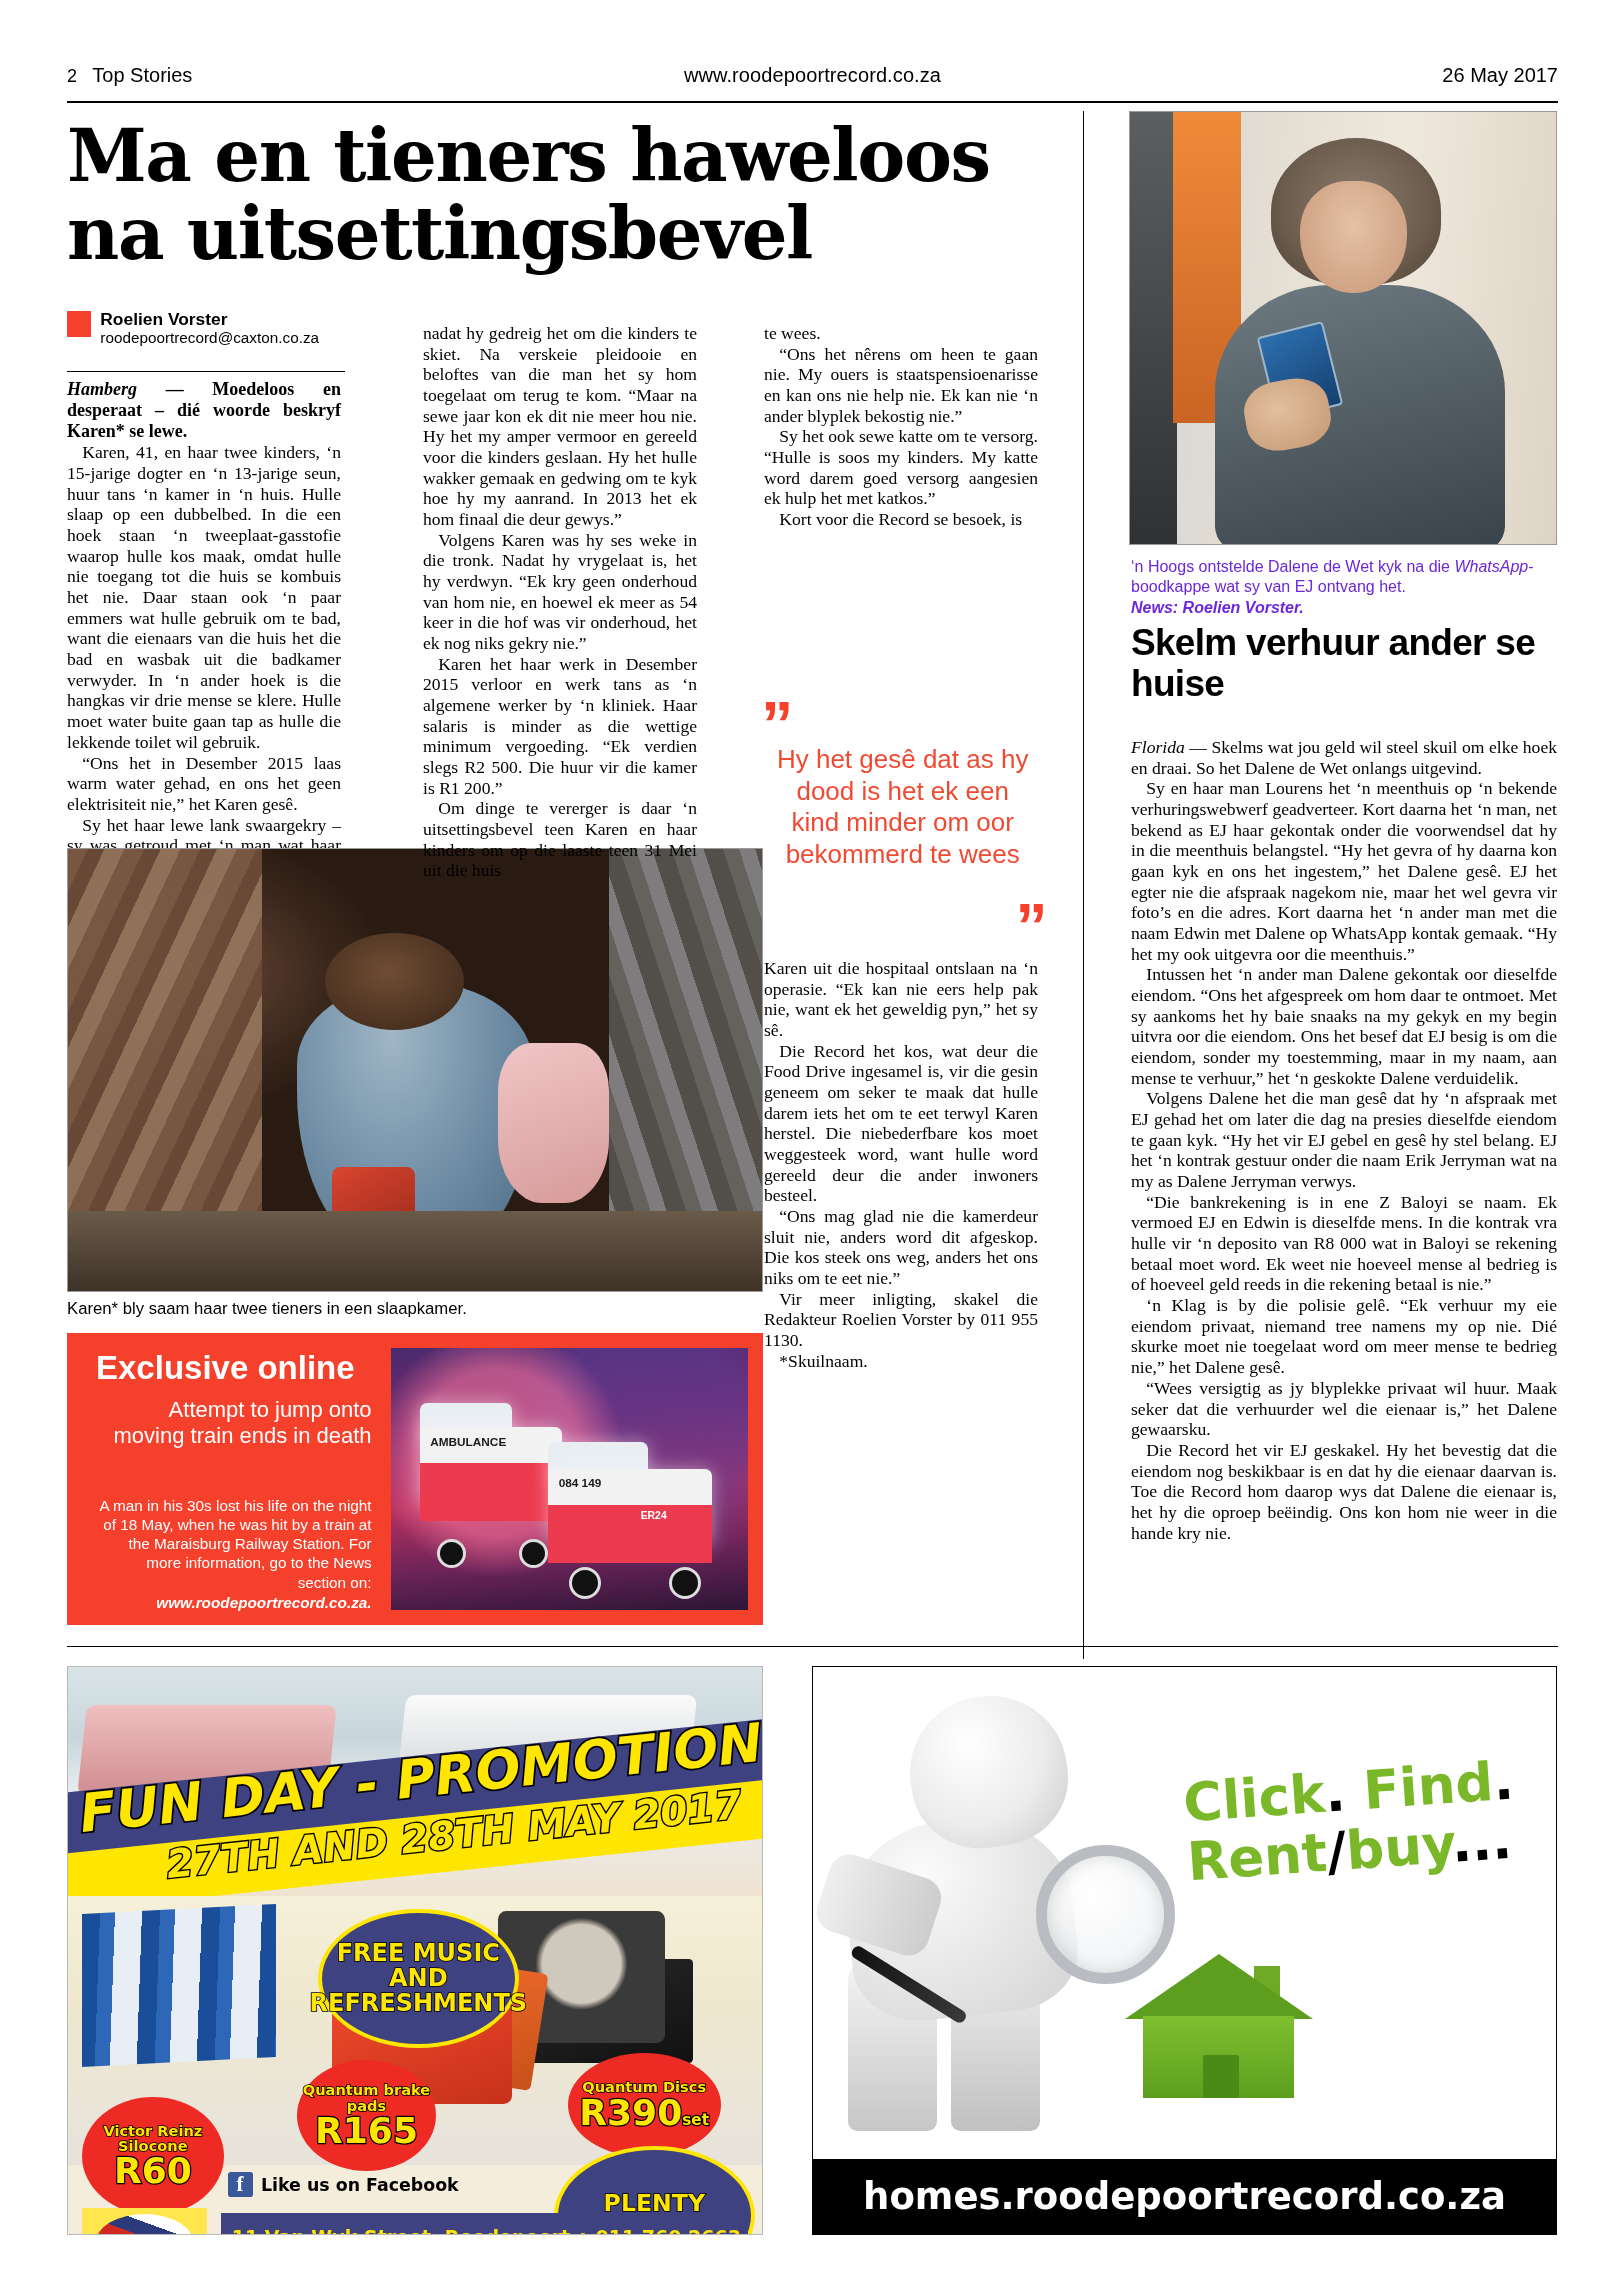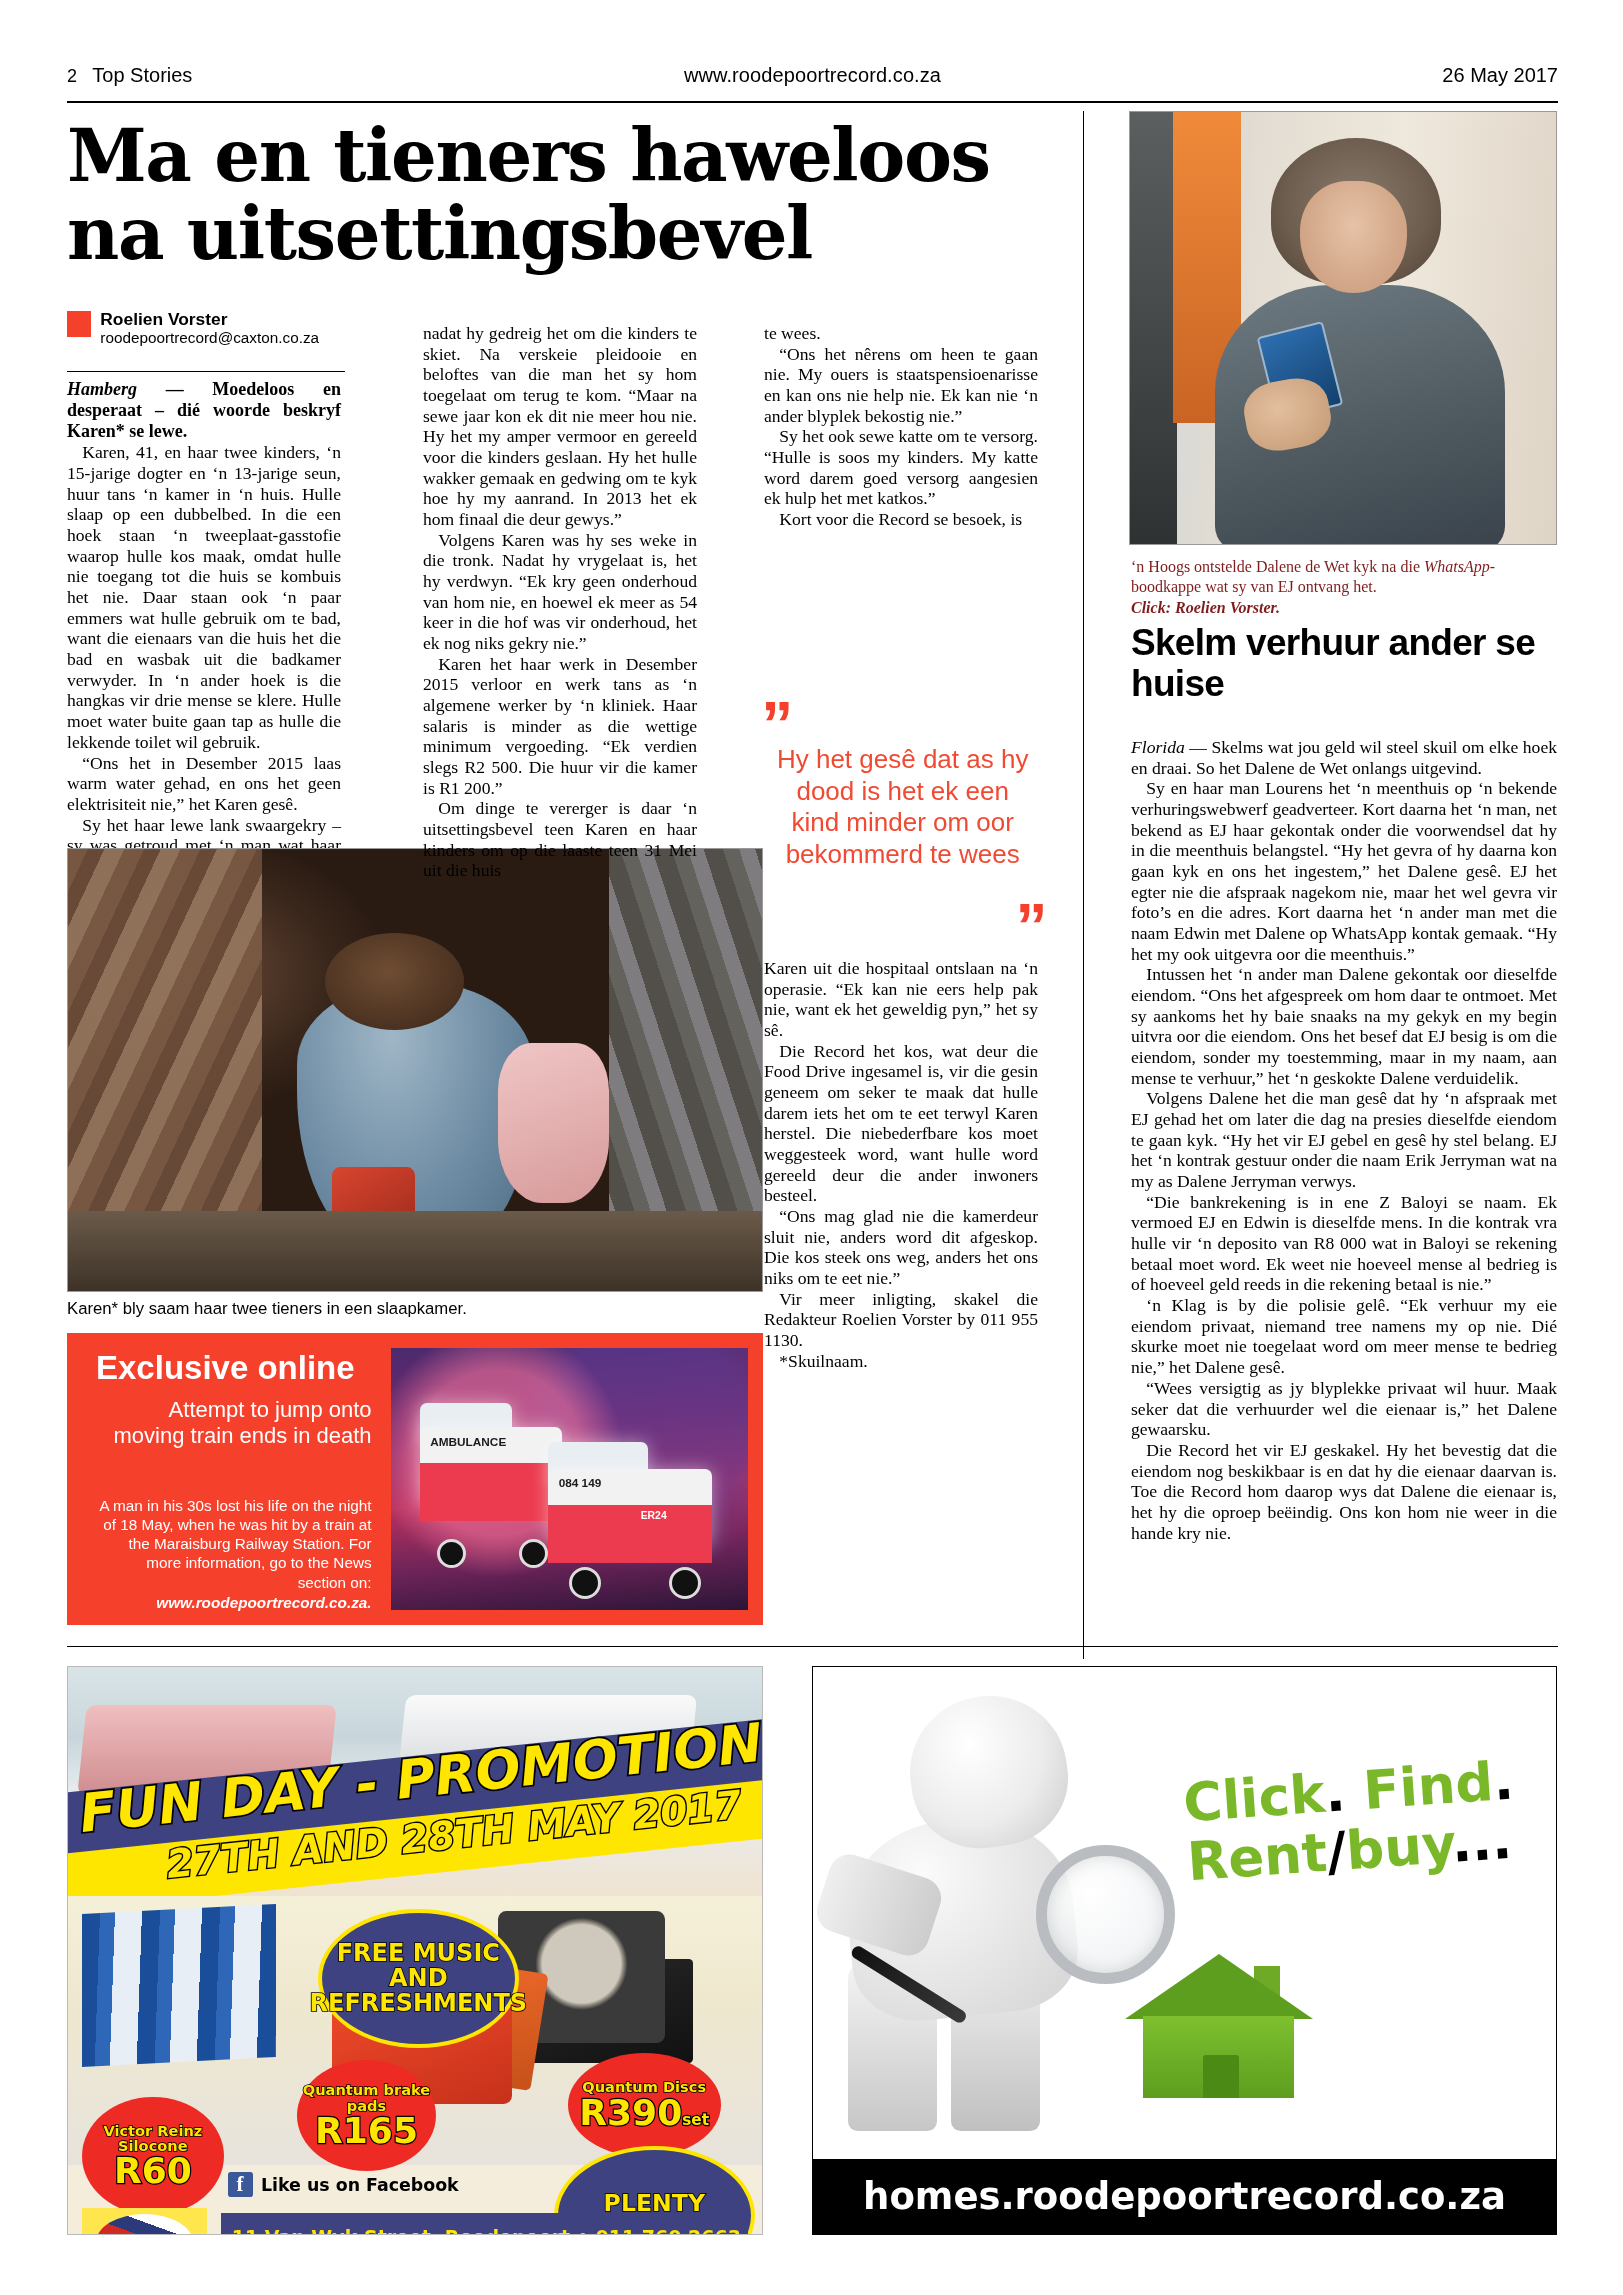--- a/index.html
+++ b/index.html
@@ -145,21 +145,21 @@
   #photo2 .p2-phone { position:absolute; left:32%; top:50%; width:16%; height:20%;
     background: linear-gradient(160deg,#2d6fb0,#14406e);
     border: 2.1px solid #9bb7cf; border-radius:4.2px; transform: rotate(-14deg); }
   #photo2 .p2-hand { position:absolute; left:27%; top:62%; width:20%; height:16%;
     background: radial-gradient(ellipse at 40% 40%, #e3bf9f, #c39872);
     border-radius:40%; transform: rotate(-10deg); }
 
   
   #caption2 {
     position:absolute; left:1131px; top:557px; width:426px;
-    font-family:Liberation Serif, serif; font-size:16px; line-height:1.28; color:#7f1d1d;
+    font-family:Liberation Sans, sans-serif; font-size:16px; line-height:1.28; color:#6d28d9;
   }
   #caption2 .wa { font-style: italic; }
   #caption2 .credit { font-weight:bold; font-style:italic; }
 
   
   #skelm-head {
     position:absolute; left:1131px; top:623px; width:426px;
     font-family:"Liberation Sans", sans-serif;
     font-size:37px; line-height:1.1; letter-spacing:-0.7px; color:#000;
   }
@@ -455,21 +455,21 @@
     <div class="p2-orange"></div>
     <div class="p2-body"></div>
     <div class="p2-hair"></div>
     <div class="p2-face"></div>
     <div class="p2-phone"></div>
     <div class="p2-hand"></div>
   </div>
 
   <div id="caption2">
     <span>‘n Hoogs ontstelde Dalene de Wet kyk na die </span><span class="wa">WhatsApp</span><span>-boodkappe wat sy van EJ ontvang het.</span>
-    <div class="credit">Click: Roelien Vorster.</div>
+    <div class="credit">News: Roelien Vorster.</div>
   </div>
 
   <h2 id="skelm-head">Skelm verhuur ander se huise</h2>
 
   <div class="col" id="c4">
     <p class="first"><span class="ital">Florida</span><span> — Skelms wat jou geld wil steel skuil om elke hoek en draai. So het Dalene de Wet onlangs uitgevind.</span></p>
     <p>Sy en haar man Lourens het ‘n meenthuis op ‘n bekende verhuringswebwerf geadverteer. Kort daarna het ‘n man, net bekend as EJ haar gekontak onder die voorwendsel dat hy in die meenthuis belangstel. “Hy het gevra of hy daarna kon gaan kyk en ons het ingestem,” het Dalene gesê. EJ het egter nie die afspraak nagekom nie, maar het wel gevra vir foto’s en die adres. Kort daarna het ‘n ander man met die naam Edwin met Dalene op WhatsApp kontak gemaak. “Hy het my ook uitgevra oor die meenthuis.”</p>
     <p>Intussen het ‘n ander man Dalene gekontak oor dieselfde eiendom. “Ons het afgespreek om hom daar te ontmoet. Met sy aankoms het hy baie snaaks na my gekyk en my begin uitvra oor die eiendom. Ons het besef dat EJ besig is om die eiendom, sonder my toestemming, maar in my naam, aan mense te verhuur,” het ‘n geskokte Dalene verduidelik.</p>
     <p>Volgens Dalene het die man gesê dat hy ‘n afspraak met EJ gehad het om later die dag na presies dieselfde eiendom te gaan kyk. “Hy het vir EJ gebel en gesê hy stel belang. EJ het ‘n kontrak gestuur onder die naam Erik Jerryman wat na my as Dalene Jerryman verwys.</p>
     <p>“Die bankrekening is in ene Z Baloyi se naam. Ek vermoed EJ en Edwin is dieselfde mens. In die kontrak vra hulle vir ‘n deposito van R8 000 wat in Baloyi se rekening betaal moet word. Ek weet nie hoeveel mense al bedrieg is of hoeveel geld reeds in die rekening betaal is nie.”</p>

